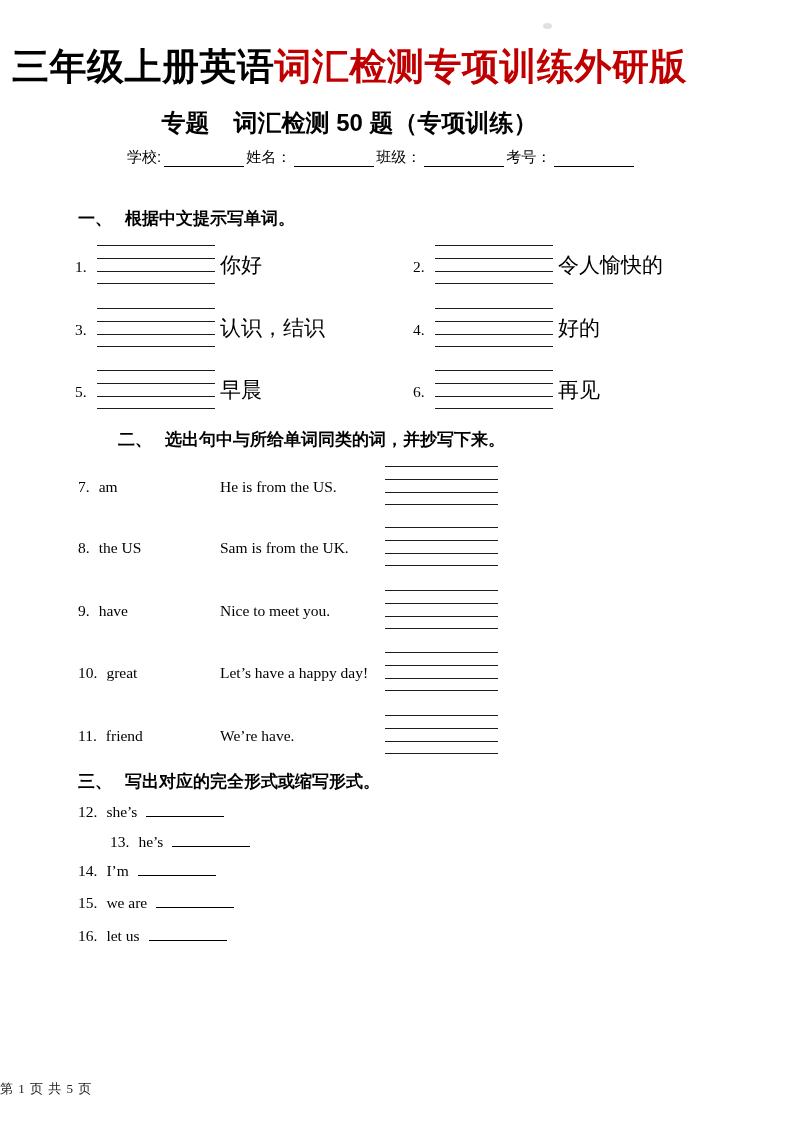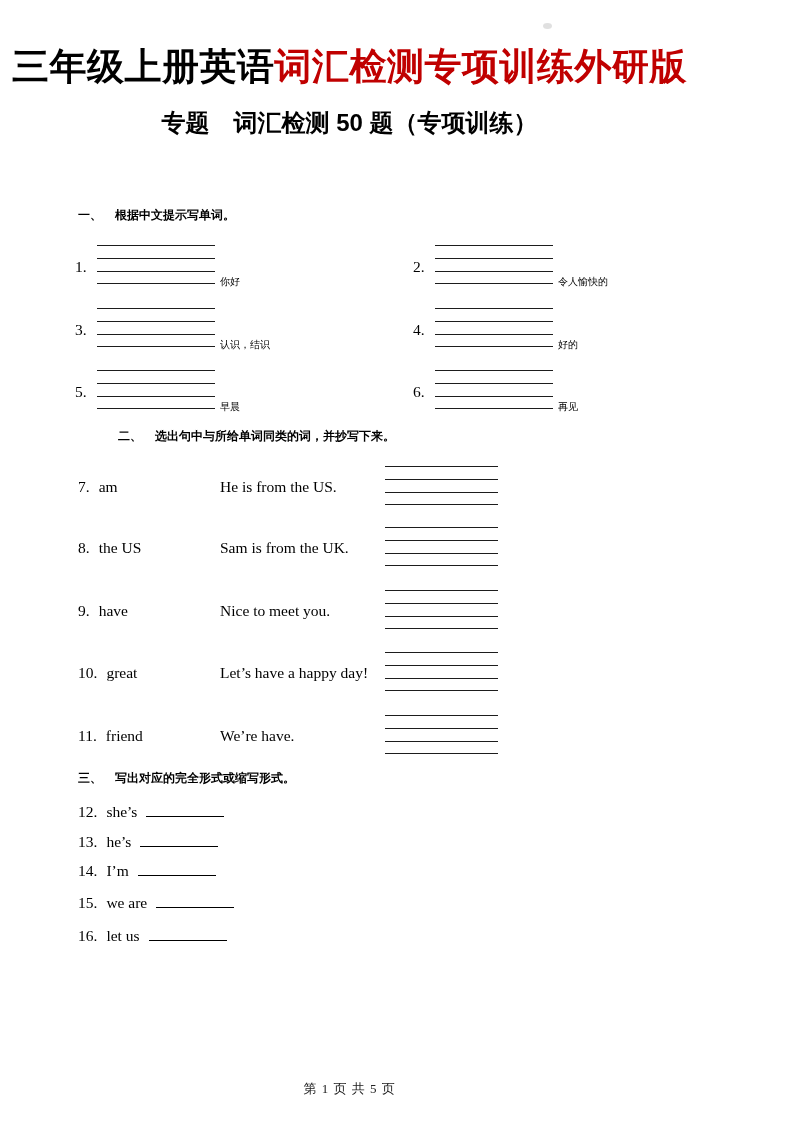--- a/index.html
+++ b/index.html
@@ -38,43 +38,43 @@
   .ifield{display:flex;align-items:flex-end;}
   .iblank{
     display:inline-block;width:80px;height:17px;
     border-bottom:1.2px solid #000;
     margin-left:3px;margin-right:2px;
   }
   
   .sec-heading{
     position:absolute;left:78px;
     font-family:Liberation Mono, monospace;
-    font-weight:700;font-size:12px;
+    font-weight:700;font-size:17px;
     white-space:nowrap;
   }
   .sec-num{margin-right:13px;}
   
   .grid4{position:absolute;}
   .grid4 i{
     display:block;height:0;
     border-bottom:1.35px solid #1d1d1d;
     margin-bottom:11.8px;
   }
   .w118{width:118px;}
   .w113{width:113px;}
   
   .s1item{position:absolute;width:118px;}
   .s1item .grid4{left:0;top:0;}
   .s1num{
     position:absolute;left:-22px;top:13px;
     font-size:15.5px;font-family:"Liberation Serif", serif;
   }
   .s1hint{
-    position:absolute;left:123px;top:30px;
-    font-size:10px;
+    position:absolute;left:123px;top:6px;
+    font-size:21px;
     font-family:"Liberation Sans", sans-serif;
     white-space:nowrap;
   }
   
   .s2item{position:absolute;left:78px;width:430px;}
   .s2item .grid4{left:307px;top:0;}
   .s2numword{
     position:absolute;left:0;top:12px;
     font-size:15.5px;white-space:nowrap;
   }
@@ -90,21 +90,20 @@
   }
   .s3item .num{margin-right:9px;}
   .s3blank{
     display:inline-block;width:78px;height:14px;
     border-bottom:1.2px solid #000;
     margin-left:9px;
   }
   
   .footer{
     position:absolute;top:1080px;left:0;width:100%;
-    text-align:center;
     font-size:13px;color:#222;
     letter-spacing:1px;
   }
   
   .artifact{
     position:absolute;left:543px;top:23px;width:9px;height:6px;
     background:rgba(165,165,165,0.35);
     border-radius:50%;
   }
 </style>
@@ -112,20 +111,38 @@
 <body>
 
 <div class="page">
 
   <div class="artifact"></div>
 
   <div class="title"><span>三年级上册英语</span><span style="color: rgb(192, 0, 0);">词汇检测专项训练外研版</span></div>
 
   <div class="subtitle">专题　词汇检测 50 题（专项训练）</div>
 
+  <div class="info-line">
+    <span class="ifield">
+        <span>学校:</span>
+        <span class="iblank"></span>
+      </span>
+    <span class="ifield">
+        <span>姓名：</span>
+        <span class="iblank"></span>
+      </span>
+    <span class="ifield">
+        <span>班级：</span>
+        <span class="iblank"></span>
+      </span>
+    <span class="ifield">
+        <span>考号：</span>
+        <span class="iblank"></span>
+      </span>
+  </div>
 
   <div class="sec-heading" style="top:207px;"><span class="sec-num">一、</span><span>根据中文提示写单词。</span></div>
 
   <div class="s1item" style="left:97px;top:245px;">
     <span class="s1num">1.</span>
     <div class="grid4 w118">
         <i></i>
         <i></i>
         <i></i>
         <i></i>
@@ -232,21 +249,21 @@
         <i></i>
         <i></i>
         <i></i>
         <i></i>
       </div>
   </div>
 
   <div class="sec-heading" style="top:770px;"><span class="sec-num">三、</span><span>写出对应的完全形式或缩写形式。</span></div>
 
   <div class="s3item" style="top:802px;"><span class="num">12.</span><span>she’s</span><span class="s3blank"></span></div>
-  <div class="s3item" style="top:832px;"><span class="num">13.</span><span>he’s</span><span class="s3blank"></span></div>
+  <div class="s3item" style="top:832px;margin-left:32px;"><span class="num">13.</span><span>he’s</span><span class="s3blank"></span></div>
   <div class="s3item" style="top:861px;"><span class="num">14.</span><span>I’m</span><span class="s3blank"></span></div>
   <div class="s3item" style="top:893px;"><span class="num">15.</span><span>we are</span><span class="s3blank"></span></div>
   <div class="s3item" style="top:926px;"><span class="num">16.</span><span>let us</span><span class="s3blank"></span></div>
 
 
   <div class="footer">第 1 页 共 5 页</div>
 
 </div>
 
 </body></html>

